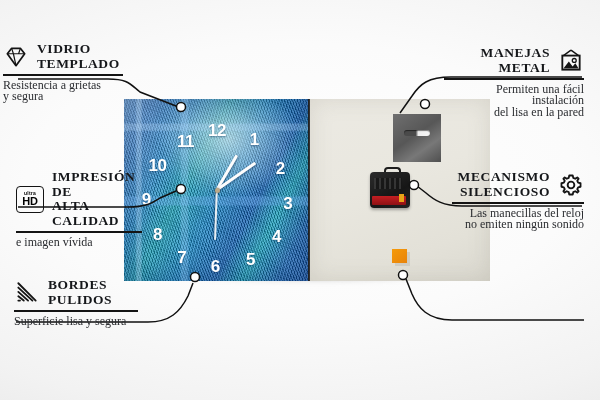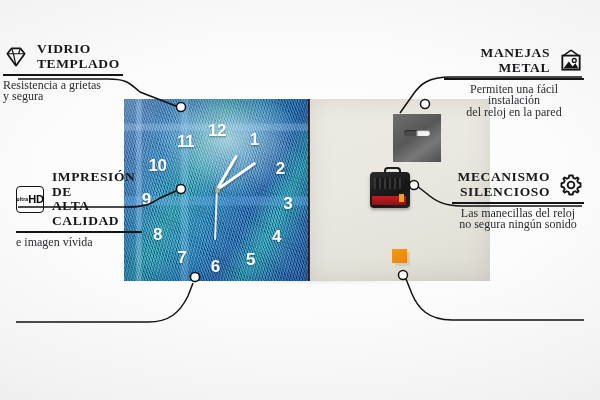--- a/index.html
+++ b/index.html
@@ -117,21 +117,21 @@
   .feat.right .head{justify-content:flex-end;}
   .title{
     font-family:"Liberation Serif",serif;font-weight:bold;color:#15171a;
     font-size:13.5px;line-height:14.5px;letter-spacing:.6px;text-transform:uppercase;
   }
   .feat.right .title{text-align:right;}
   .rule{height:1.6px;background:#141414;margin:3px 0 4px 0;}
   .desc{
     font-family:"Liberation Serif",serif;color:#2a2c30;font-size:12px;line-height:11.6px;
   }
-  .feat.right .desc{text-align:center;}
+  .feat.right .desc{text-align:right;}
   .ico{width:26px;height:26px;flex:0 0 26px;display:block;}
   
   #wires{position:absolute;left:0;top:0;width:600px;height:400px;pointer-events:none;}
   #wires path{fill:none;stroke:#111;stroke-width:1.5;}
   #wires circle{fill:#ffffff;stroke:#111;stroke-width:1.5;}
 </style>
 </head>
 <body>
 
 <div id="stage">
@@ -206,62 +206,75 @@
         <div class="title">TEMPLADO</div>
       </div>
     </div>
     <div class="rule"></div>
     <div class="desc">Resistencia a grietas</div>
     <div class="desc">y segura</div>
   </div>
 
   <div class="feat left" style="left:16px;top:170px;width:126px;">
     <div class="head">
-      <div class="ico" style="border:1.6px solid #141414;border-radius:4px;width:26px;height:25px;display:flex;flex-direction:row;align-items:center;justify-content:center;line-height:1;">
+      <div class="ico" style="border:1.6px solid #141414;border-radius:4px;width:26px;height:25px;display:flex;flex-direction:column;align-items:center;justify-content:center;line-height:1;">
         <span style="font-family:'Liberation Sans',sans-serif;font-size:5px;font-weight:bold;letter-spacing:.2px;">ultra</span>
         <span style="font-family:'Liberation Sans',sans-serif;font-size:11px;font-weight:bold;letter-spacing:-.3px;">HD</span>
       </div>
       <div>
         <div class="title">IMPRESIÓN DE</div>
         <div class="title">ALTA CALIDAD</div>
       </div>
     </div>
     <div class="rule"></div>
     <div class="desc">e imagen vívida</div>
   </div>
 
+  <div class="feat left" style="left:14px;top:278px;width:124px;">
+    <div class="head">
+      <svg class="ico" viewBox="0 0 24 24">
+        <path d="M4 3 L20 19 M4 7 L17 19 M4 11 L13 19 M4 15 L9 19 M4 19 L5.5 19" stroke="#141414" stroke-width="1.7" fill="none" stroke-linecap="round"></path>
+      </svg>
+      <div>
+        <div class="title">BORDES</div>
+        <div class="title">PULIDOS</div>
+      </div>
+    </div>
+    <div class="rule"></div>
+    <div class="desc">Superficie lisa y segura</div>
+  </div>
 
   <div class="feat right" style="left:444px;top:46px;width:140px;">
     <div class="head">
       <div style="text-align:right;">
         <div class="title">MANEJAS</div>
         <div class="title">METAL</div>
       </div>
       <svg class="ico" viewBox="0 0 24 24">
         <path d="M12 2 L5 7 M12 2 L19 7" stroke="#141414" stroke-width="1.3" fill="none"></path>
         <rect x="4" y="7" width="16" height="13" fill="none" stroke="#141414" stroke-width="1.7"></rect>
         <circle cx="15" cy="11.5" r="1.8" fill="none" stroke="#141414" stroke-width="1.2"></circle>
         <path d="M5 19 L10 12.5 L13.5 17 L16 14 L19 19 Z" fill="#141414"></path>
       </svg>
     </div>
     <div class="rule"></div>
     <div class="desc">Permiten una fácil instalación</div>
-    <div class="desc">del reloj en la pared</div>
+    <div class="desc">del lisa en la pared</div>
   </div>
 
   <div class="feat right" style="left:452px;top:170px;width:132px;">
     <div class="head">
       <div style="text-align:right;margin-left:36px;">
         <div class="title">MECANISMO</div>
         <div class="title">SILENCIOSO</div>
       </div>
       <svg class="ico" viewBox="0 0 24 24">
         <path d="M12 3.2 L13.6 3.2 L14.1 5.4 L15.9 6.2 L17.8 5 L19 6.2 L17.8 8.1 L18.6 9.9 L20.8 10.4 L20.8 12 L20.8 13.6 L18.6 14.1 L17.8 15.9 L19 17.8 L17.8 19 L15.9 17.8 L14.1 18.6 L13.6 20.8 L12 20.8 L10.4 20.8 L9.9 18.6 L8.1 17.8 L6.2 19 L5 17.8 L6.2 15.9 L5.4 14.1 L3.2 13.6 L3.2 12 L3.2 10.4 L5.4 9.9 L6.2 8.1 L5 6.2 L6.2 5 L8.1 6.2 L9.9 5.4 L10.4 3.2 Z" fill="none" stroke="#141414" stroke-width="1.7" stroke-linejoin="round"></path>
         <circle cx="12" cy="12" r="3.1" fill="none" stroke="#141414" stroke-width="1.7"></circle>
       </svg>
     </div>
     <div class="rule"></div>
     <div class="desc">Las manecillas del reloj</div>
-    <div class="desc">no segura ningún sonido</div>
+    <div class="desc">no emiten ningún sonido</div>
   </div>
 
 
 </div>
 
 </body></html>

